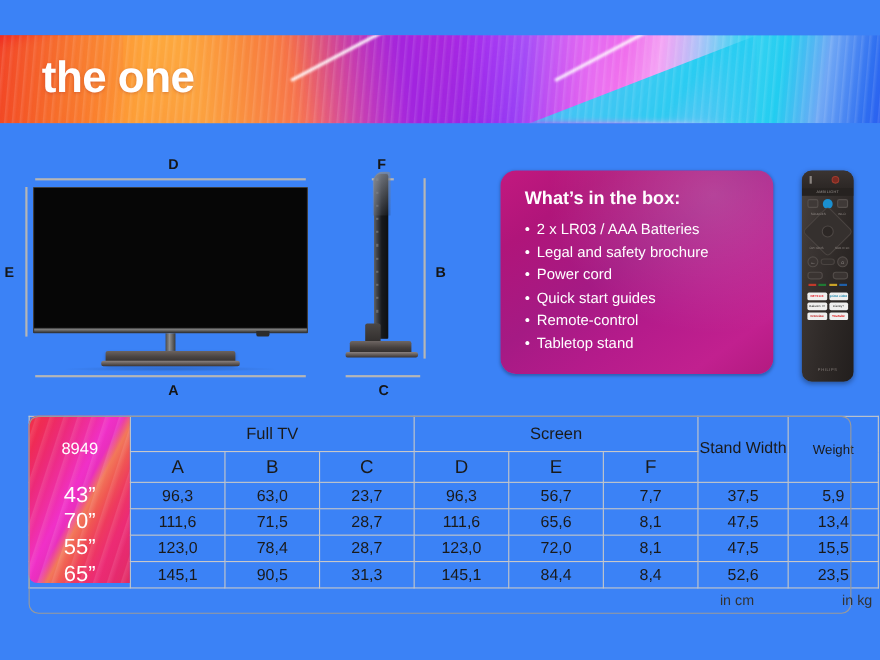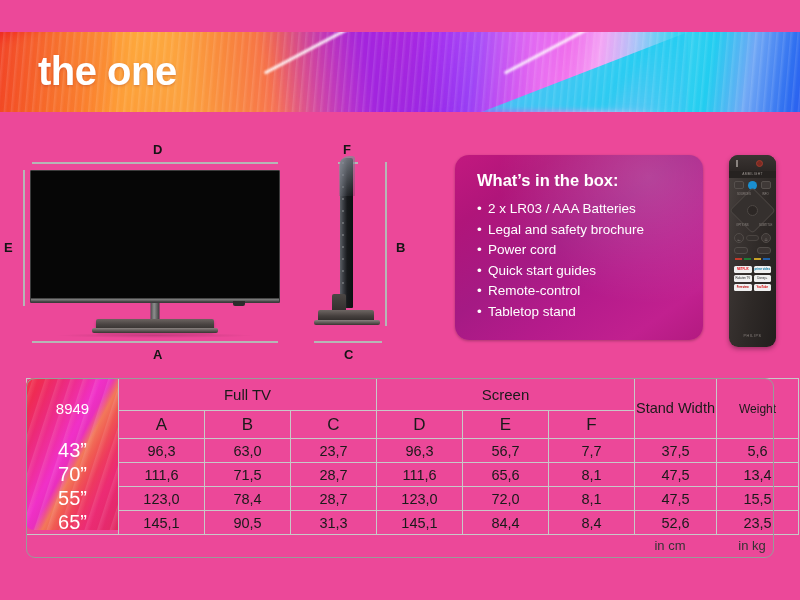--- a/index.html
+++ b/index.html
@@ -3,21 +3,21 @@
 <meta charset="utf-8">
 <style>
   * { box-sizing: border-box; }
   html, body {
     margin: 0; padding: 0;
     width: 800px; height: 600px;
     background: #ffffff;
     font-family: "Liberation Sans", sans-serif;
     overflow: hidden;
   }
-  #page { position: relative; width: 800px; height: 600px; background:#ec4899; }
+  #page { position: relative; width: 800px; height: 600px; background:#3b82f6; }
 
   
   #banner {
     position: absolute; left: 0; top: 32px; width: 800px; height: 80px;
     overflow: hidden;
   }
   .bg-base {
     position:absolute; inset:0;
     background:
       linear-gradient(100deg,
@@ -269,21 +269,21 @@
     content:""; position:absolute; inset:0; border-radius:8px 0 0 8px;
     background: repeating-linear-gradient(108deg, rgba(255,255,255,0.0) 0 6px, rgba(255,255,255,0.10) 7px, rgba(255,255,255,0.0) 12px);
   }
   .cellspan { position:relative; z-index:2; }
 
   #units {
     position:absolute; left:26px; top:538px; width:748px; height:18px;
     font-size:13px; color:#333;
   }
   #units .u-cm   { position:absolute; left:603px; width:82px; text-align:center; }
-  #units .u-kg   { position:absolute; left:685px; width:82px; text-align:center; }
+  #units .u-kg   { position:absolute; left:685px; width:82px; text-align:right; }
 </style>
 </head>
 <body>
 
 <div id="page">
 
   <div id="banner">
     <div class="bg-base"></div>
     <div class="red-left"></div>
     <div class="sweep1"></div>
@@ -443,21 +443,21 @@
 
         <tr>
           <td class="model-row data-cell"><span class="cellspan">43”</span></td>
           <td class="data-cell">96,3</td>
           <td class="data-cell">63,0</td>
           <td class="data-cell">23,7</td>
           <td class="data-cell">96,3</td>
           <td class="data-cell">56,7</td>
           <td class="data-cell">7,7</td>
           <td class="data-cell">37,5</td>
-          <td class="data-cell">5,6</td>
+          <td class="data-cell">5,9</td>
         </tr>
         <tr>
           <td class="model-row data-cell"><span class="cellspan">70”</span></td>
           <td class="data-cell">111,6</td>
           <td class="data-cell">71,5</td>
           <td class="data-cell">28,7</td>
           <td class="data-cell">111,6</td>
           <td class="data-cell">65,6</td>
           <td class="data-cell">8,1</td>
           <td class="data-cell">47,5</td>

